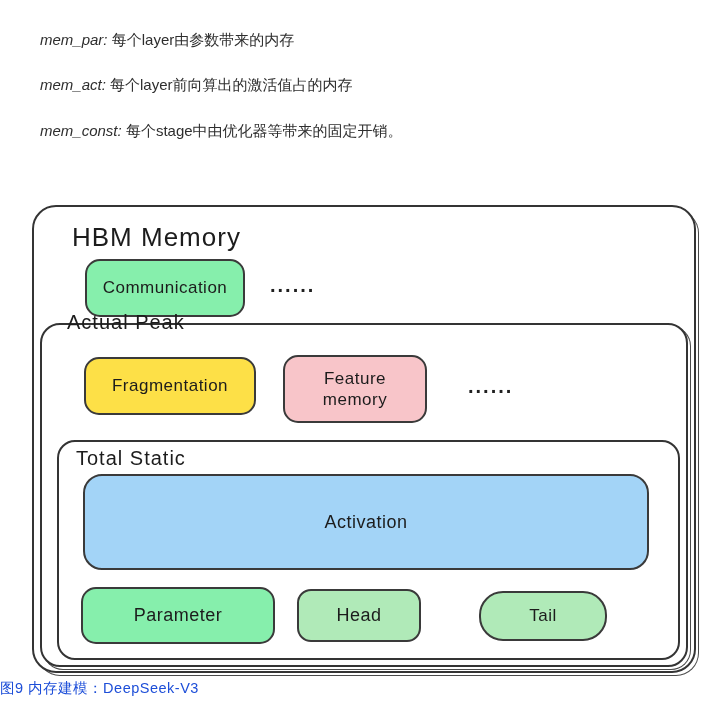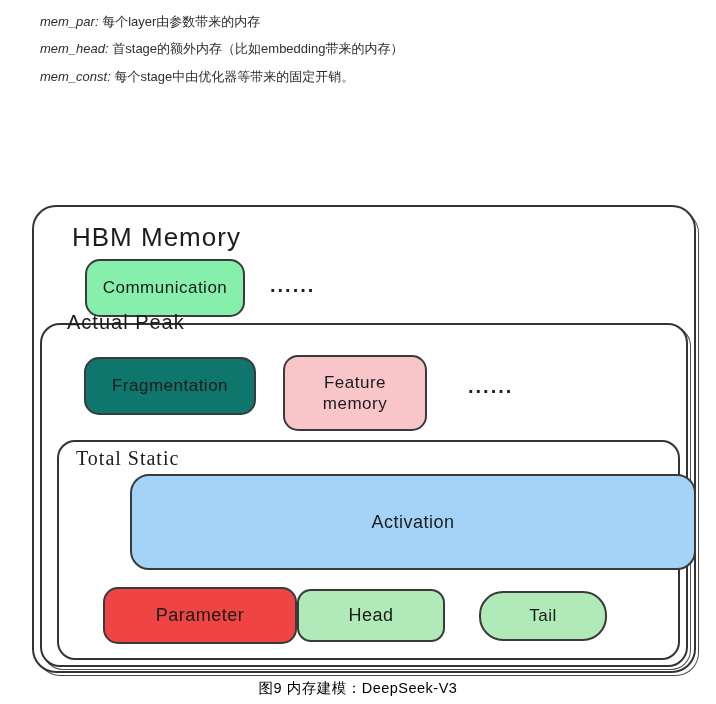--- a/index.html
+++ b/index.html
@@ -1,75 +1,75 @@
 <!DOCTYPE html>
 <html><head>
 <meta charset="utf-8">
 <style>
   html,body{margin:0;padding:0;background:#ffffff;}
   body{width:716px;height:704px;position:relative;overflow:hidden;
        font-family:"Liberation Sans","DejaVu Sans",sans-serif;color:#2e2e2e;}
 
   
   .defs{position:absolute;left:40px;top:8px;}
-  .def-line{font-size:13px;line-height:27.4px;white-space:nowrap;color:#2e2e2e;}
+  .def-line{font-size:15px;line-height:27.4px;white-space:nowrap;color:#2e2e2e;margin-top:18px;}
   .def-term{font-style:italic;font-family:"Liberation Sans",sans-serif;}
 
   
   .dbox{position:absolute;background:#ffffff;border:2px solid #343434;box-sizing:border-box;}
   .fillbox{position:absolute;border:2px solid #3a3a3a;box-sizing:border-box;
            display:flex;align-items:center;justify-content:center;text-align:center;
            font-size:17px;color:#1c1c1c;letter-spacing:.5px;}
   .section-label{position:absolute;font-size:20px;color:#1c1c1c;letter-spacing:1px;white-space:nowrap;}
   .dots{position:absolute;font-size:20px;font-weight:bold;color:#1f1f1f;letter-spacing:2px;line-height:10px;}
 
   #hbm-box{left:32px;top:205px;width:664px;height:468px;border-radius:24px;
            box-shadow:4px 4px 0 -2px #ffffff,4px 4px 0 -1px #4a4a4a;}
   #hbm-label{left:72px;top:222px;font-size:26px;}
   #communication-box{left:85px;top:259px;width:160px;height:58px;border-radius:15px;background:#f8c5c9;}
   #dots-1{left:270px;top:280px;}
 
   #peak-box{left:40px;top:323px;width:648px;height:344px;border-radius:20px;
             box-shadow:3px 3px 0 -1px #ffffff,3px 3px 0 0 #4a4a4a;}
   #peak-label{left:67px;top:311px;}
   #fragmentation-box{left:84px;top:357px;width:172px;height:58px;border-radius:15px;background:#f8c5c9;}
-  #feature-box{left:283px;top:355px;width:144px;height:76px;border-radius:15px;background:#f8c5c9;
+  #feature-box{left:283px;top:355px;width:144px;height:68px;border-radius:15px;background:#f8c5c9;
                line-height:1.25;padding:0 14px;}
   #dots-2{left:468px;top:381px;}
 
   #static-box{left:57px;top:440px;width:623px;height:220px;border-radius:18px;}
-  #static-label{left:76px;top:447px;font-family:Liberation Serif, serif;}
-  #activation-box{left:83px;top:474px;width:566px;height:96px;border-radius:19px;background:#a3d4f7;font-size:18px;margin-left:47px;}
+  #static-label{left:76px;top:447px;}
+  #activation-box{left:83px;top:474px;width:566px;height:96px;border-radius:19px;background:#a3d4f7;font-size:18px;}
   #parameter-box{left:81px;top:587px;width:194px;height:57px;border-radius:15px;background:#a3d4f7;font-size:18px;}
-  #head-box{left:297px;top:589px;width:148px;height:53px;border-radius:14px;background:#b0eab8;font-size:18px;}
+  #head-box{left:297px;top:589px;width:124px;height:53px;border-radius:14px;background:#b0eab8;font-size:18px;}
   #tail-box{left:479px;top:591px;width:128px;height:50px;border-radius:24px;background:#b0eab8;}
 
-  .caption{position:absolute;left:0;top:679px;width:716px;text-align:center;
-           font-size:14.5px;color:#000000;letter-spacing:.5px;}
+  .caption{position:absolute;left:0;top:679px;width:716px;
+           font-size:14.5px;color:#1d4ed8;letter-spacing:.5px;}
 </style>
 </head>
 <body>
 
 <div class="defs">
   <div class="def-line"><span class="def-term">mem_par</span><span class="def-term">: </span><span>每个layer由参数带来的内存</span></div>
-  <div class="def-line"><span class="def-term">mem_head</span><span class="def-term">: </span><span>首stage的额外内存（比如embedding带来的内存）</span></div>
+  <div class="def-line"><span class="def-term">mem_act</span><span class="def-term">: </span><span>每个layer前向算出的激活值占的内存</span></div>
   <div class="def-line"><span class="def-term">mem_const</span><span class="def-term">: </span><span>每个stage中由优化器等带来的固定开销。</span></div>
 </div>
 
 <div class="dbox" id="hbm-box"></div>
 <div class="section-label" id="hbm-label">HBM Memory</div>
 <div class="fillbox" id="communication-box" style="background: #86efac;">Communication</div>
 <div class="dots" id="dots-1">......</div>
 
 <div class="dbox" id="peak-box"></div>
 <div class="section-label" id="peak-label">Actual Peak</div>
-<div class="fillbox" id="fragmentation-box" style="background: #0f766e;">Fragmentation</div>
+<div class="fillbox" id="fragmentation-box" style="background: #fde047;">Fragmentation</div>
 <div class="fillbox" id="feature-box" style="background: rgb(248, 197, 201);">Feature memory</div>
 <div class="dots" id="dots-2">......</div>
 
 <div class="dbox" id="static-box"></div>
 <div class="section-label" id="static-label">Total Static</div>
 <div class="fillbox" id="activation-box" style="background: rgb(163, 212, 247);">Activation</div>
-<div class="fillbox" id="parameter-box" style="background: #ef4444; margin-left: 22px;">Parameter</div>
+<div class="fillbox" id="parameter-box" style="background: #86efac;">Parameter</div>
 <div class="fillbox" id="head-box" style="background: rgb(176, 234, 184);">Head</div>
 <div class="fillbox" id="tail-box" style="background: rgb(176, 234, 184);">Tail</div>
 
 <div class="caption">图9 内存建模：DeepSeek-V3</div>
 
 </body></html>

